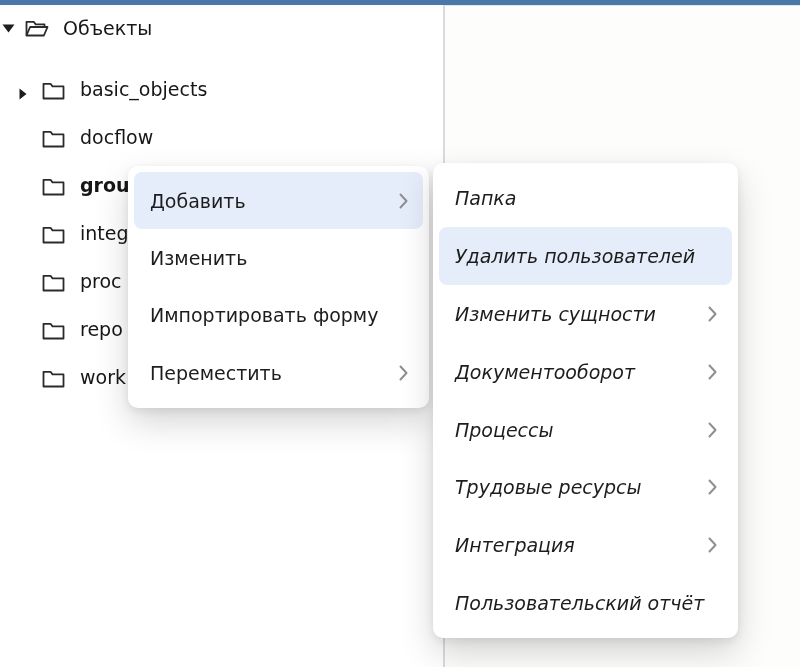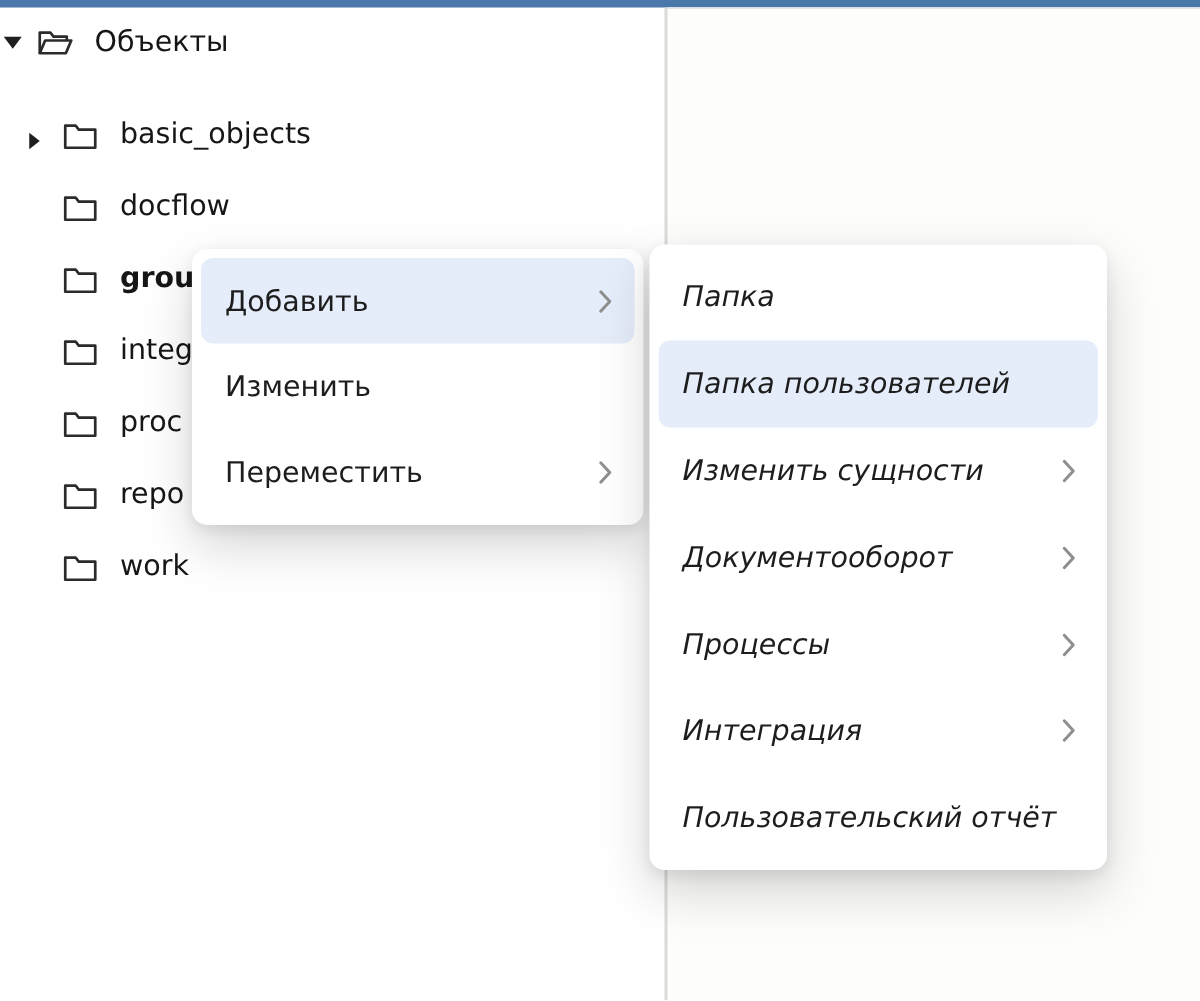--- a/index.html
+++ b/index.html
@@ -153,41 +153,44 @@
         <svg width="9" height="16" viewBox="0 0 9 16">
             <path d="M1.5 1.5 l6 6.5 -6 6.5" stroke="#8f8f8f" stroke-width="2" fill="none" stroke-linecap="round" stroke-linejoin="round"></path>
           </svg>
       </span>
     </div>
 
     <div class="menu-item">
       <span>Изменить</span>
     </div>
 
+    <div class="menu-item">
+      <span>Импортировать форму</span>
+    </div>
 
     <div class="menu-item">
       <span>Переместить</span>
       <span class="chev">
         <svg width="9" height="16" viewBox="0 0 9 16">
             <path d="M1.5 1.5 l6 6.5 -6 6.5" stroke="#8f8f8f" stroke-width="2" fill="none" stroke-linecap="round" stroke-linejoin="round"></path>
           </svg>
       </span>
     </div>
 
 
   </div>
 
   <div class="menu sub">
 
     <div class="menu-item">
       <span>Папка</span>
     </div>
 
     <div class="menu-item hl">
-      <span>Папка пользователей</span>
+      <span>Удалить пользователей</span>
     </div>
 
     <div class="menu-item">
       <span>Изменить сущности</span>
       <span class="chev">
         <svg width="9" height="16" viewBox="0 0 9 16">
             <path d="M1.5 1.5 l6 6.5 -6 6.5" stroke="#8f8f8f" stroke-width="2" fill="none" stroke-linecap="round" stroke-linejoin="round"></path>
           </svg>
       </span>
     </div>
@@ -203,20 +206,28 @@
 
     <div class="menu-item">
       <span>Процессы</span>
       <span class="chev">
         <svg width="9" height="16" viewBox="0 0 9 16">
             <path d="M1.5 1.5 l6 6.5 -6 6.5" stroke="#8f8f8f" stroke-width="2" fill="none" stroke-linecap="round" stroke-linejoin="round"></path>
           </svg>
       </span>
     </div>
 
+    <div class="menu-item">
+      <span>Трудовые ресурсы</span>
+      <span class="chev">
+        <svg width="9" height="16" viewBox="0 0 9 16">
+            <path d="M1.5 1.5 l6 6.5 -6 6.5" stroke="#8f8f8f" stroke-width="2" fill="none" stroke-linecap="round" stroke-linejoin="round"></path>
+          </svg>
+      </span>
+    </div>
 
     <div class="menu-item">
       <span>Интеграция</span>
       <span class="chev">
         <svg width="9" height="16" viewBox="0 0 9 16">
             <path d="M1.5 1.5 l6 6.5 -6 6.5" stroke="#8f8f8f" stroke-width="2" fill="none" stroke-linecap="round" stroke-linejoin="round"></path>
           </svg>
       </span>
     </div>
 

